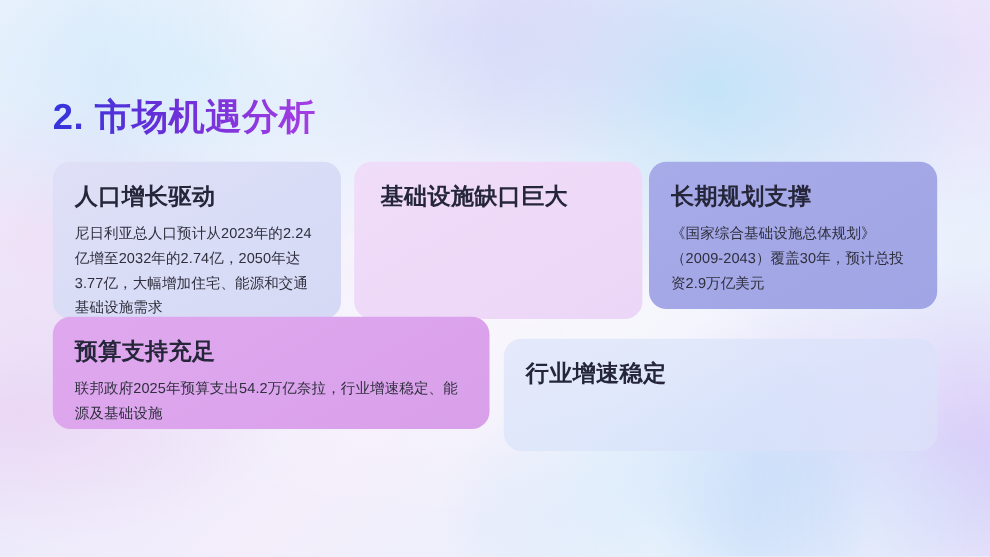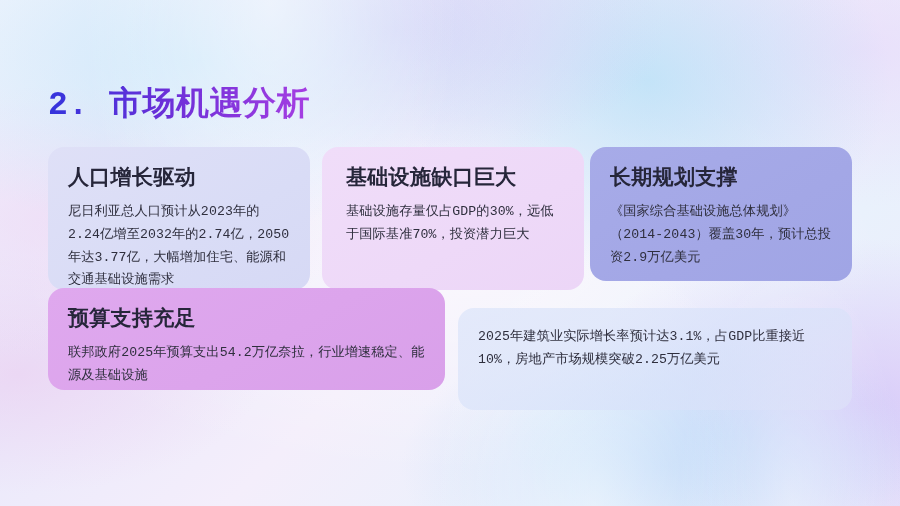--- a/index.html
+++ b/index.html
@@ -1,15 +1,15 @@
 <!DOCTYPE html>
 <html><head>
 <meta charset="utf-8">
 <style>
-  * { margin:0; padding:0; box-sizing:border-box;font-family:Liberation Mono, monospace; }
+  * { margin:0; padding:0; box-sizing:border-box; }
 
   html, body {
     width: 900px;
     height: 506px;
     overflow: hidden;
   }
 
   body {
     font-family: "Liberation Sans", "DejaVu Sans", sans-serif;
     position: relative;
@@ -117,30 +117,29 @@
 
   <div class="page-title">2. 市场机遇分析</div>
 
   <div class="card" id="card-0">
     <div class="card-title">人口增长驱动</div>
     <div class="card-body">尼日利亚总人口预计从2023年的2.24亿增至2032年的2.74亿，2050年达3.77亿，大幅增加住宅、能源和交通基础设施需求</div>
   </div>
 
   <div class="card" id="card-1">
     <div class="card-title">基础设施缺口巨大</div>
-    <div class="card-body">基础设施存量仅占GDP的30%，远低于国际基准70%，投资潜力巨大</div>
   </div>
 
   <div class="card" id="card-2">
     <div class="card-title">长期规划支撑</div>
-    <div class="card-body">《国家综合基础设施总体规划》（2014-2043）覆盖30年，预计总投资2.9万亿美元</div>
+    <div class="card-body">《国家综合基础设施总体规划》（2009-2043）覆盖30年，预计总投资2.9万亿美元</div>
   </div>
 
   <div class="card" id="card-3">
     <div class="card-title">预算支持充足</div>
     <div class="card-body">联邦政府2025年预算支出54.2万亿奈拉，行业增速稳定、能源及基础设施</div>
   </div>
 
   <div class="card" id="card-4">
-    <div class="card-body">2025年建筑业实际增长率预计达3.1%，占GDP比重接近10%，房地产市场规模突破2.25万亿美元</div>
+    <div class="card-title">行业增速稳定</div>
   </div>
 
 </div>
 
 </body></html>

